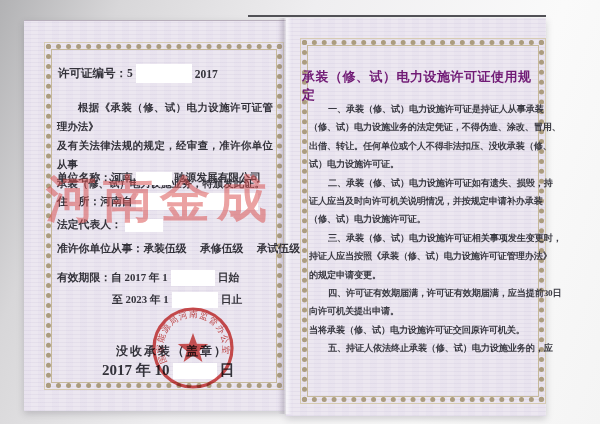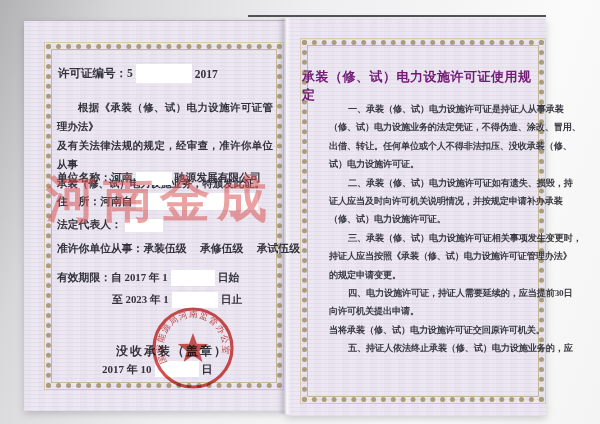--- a/index.html
+++ b/index.html
@@ -33,21 +33,21 @@
   }
   .frame-left{left:46px;top:44px;width:226px;height:334px;}
   .frame-right{left:302px;top:40px;width:232px;height:352px;}
   .txt{position:absolute;z-index:3;color:#33323a;}
   .row{display:flex;align-items:center;font-size:10.8px;font-weight:600;white-space:nowrap;}
   .v{font-weight:700;}
   .redact{display:inline-block;background:#ffffff;vertical-align:middle;margin:0 3px;}
   .intro{width:216px;font-size:10.4px;font-weight:600;line-height:19px;text-align:justify;}
   .intro .ind{text-indent:21px;}
   .rules{width:218px;font-size:9.2px;font-weight:600;line-height:18.4px;letter-spacing:-0.2px;color:#3a3a42;}
-  .rules .ln{white-space:nowrap;padding-left:20px;}
+  .rules .ln{white-space:nowrap;}
   .rules .ind{text-indent:19px;}
   .rtitle{width:232px;text-align:left;font-size:13px;font-weight:700;letter-spacing:0.5px;color:#701a75;}
   .wm{
     position:absolute;left:46px;top:174px;z-index:6;
     font-size:50px;font-weight:700;letter-spacing:7px;line-height:1;
     color:#d94f4f;opacity:0.52;white-space:nowrap;pointer-events:none;
   }
   .seal{position:absolute;left:146px;top:303px;z-index:7;mix-blend-mode:multiply;}
   .issuer{font-size:12px;letter-spacing:2px;font-weight:700;}
 </style>
@@ -109,21 +109,21 @@
   <div class="txt row" style="left:112px;top:292px;">
     <span class="v">至 2023 年 1</span>
     <span class="redact" style="width:46px;height:16px;"></span>
     <span>日止</span>
   </div>
 
   <div class="txt row issuer" style="left:116px;top:343px;">
     <span>没收承装（盖章）</span>
   </div>
 
-  <div class="txt row" style="left:102px;top:361px;font-size:11px;">
+  <div class="txt row" style="left:102px;top:361px;font-size:15px;">
     <span class="v">2017 年 10</span>
     <span class="redact" style="width:44px;height:16px;"></span>
     <span>日</span>
   </div>
 
   <div class="wm">河南金成</div>
 
   <svg class="seal" width="94" height="92" viewBox="0 0 94 92">
     <circle cx="47" cy="45" r="39" fill="none" stroke="#cc2a28" stroke-width="3.2" opacity="0.82"></circle>
     <polygon opacity="0.78" fill="#cc2a28" points="47,30 50.9,40.7 62.2,41.1 53.3,48 56.4,58.9 47,52.6 37.6,58.9 40.7,48 31.8,41.1 43.1,40.7"></polygon>
@@ -141,19 +141,19 @@
     <div class="ln ind">一、承装（修、试）电力设施许可证是持证人从事承装</div>
     <div class="ln">（修、试）电力设施业务的法定凭证，不得伪造、涂改、冒用、</div>
     <div class="ln">出借、转让。任何单位或个人不得非法扣压、没收承装（修、</div>
     <div class="ln">试）电力设施许可证。</div>
     <div class="ln ind">二、承装（修、试）电力设施许可证如有遗失、损毁，持</div>
     <div class="ln">证人应当及时向许可机关说明情况，并按规定申请补办承装</div>
     <div class="ln">（修、试）电力设施许可证。</div>
     <div class="ln ind">三、承装（修、试）电力设施许可证相关事项发生变更时，</div>
     <div class="ln">持证人应当按照《承装（修、试）电力设施许可证管理办法》</div>
     <div class="ln">的规定申请变更。</div>
-    <div class="ln ind">四、电力设施许可证，持证人需要延续的，应当提前30日</div>
+    <div class="ln ind">四、许可证有效期届满，许可证有效期届满，应当提前30日</div>
     <div class="ln">向许可机关提出申请。</div>
     <div class="ln">当将承装（修、试）电力设施许可证交回原许可机关。</div>
     <div class="ln ind">五、持证人依法终止承装（修、试）电力设施业务的，应</div>
   </div>
 
 </div>
 
 </body></html>

